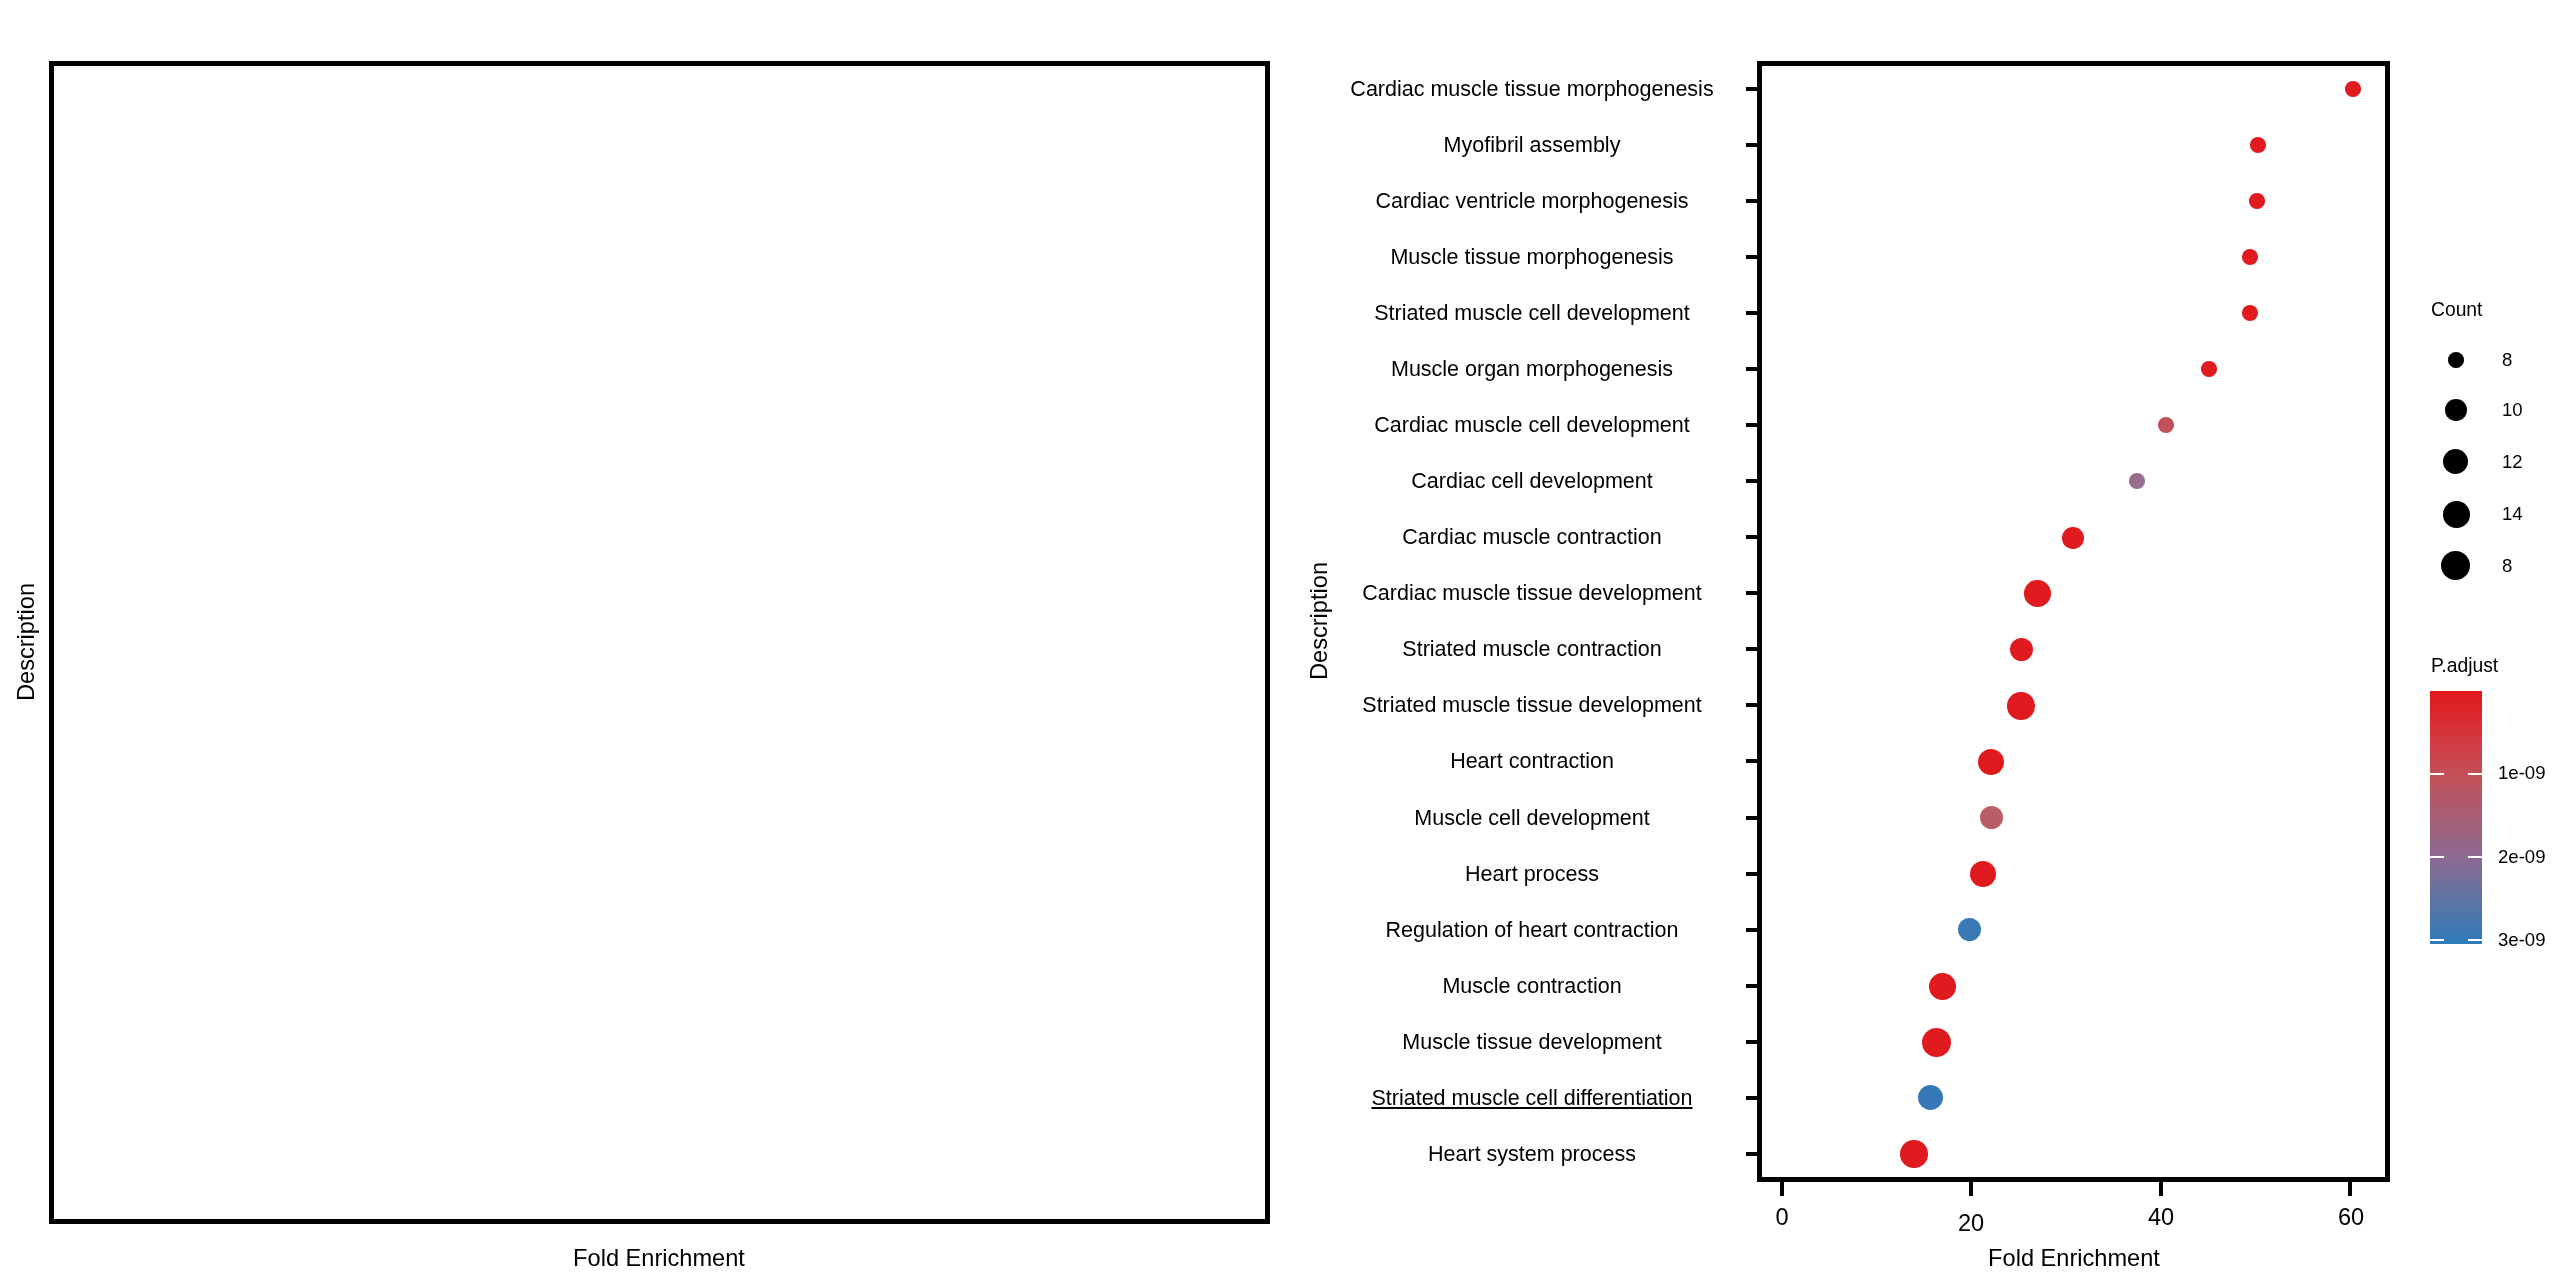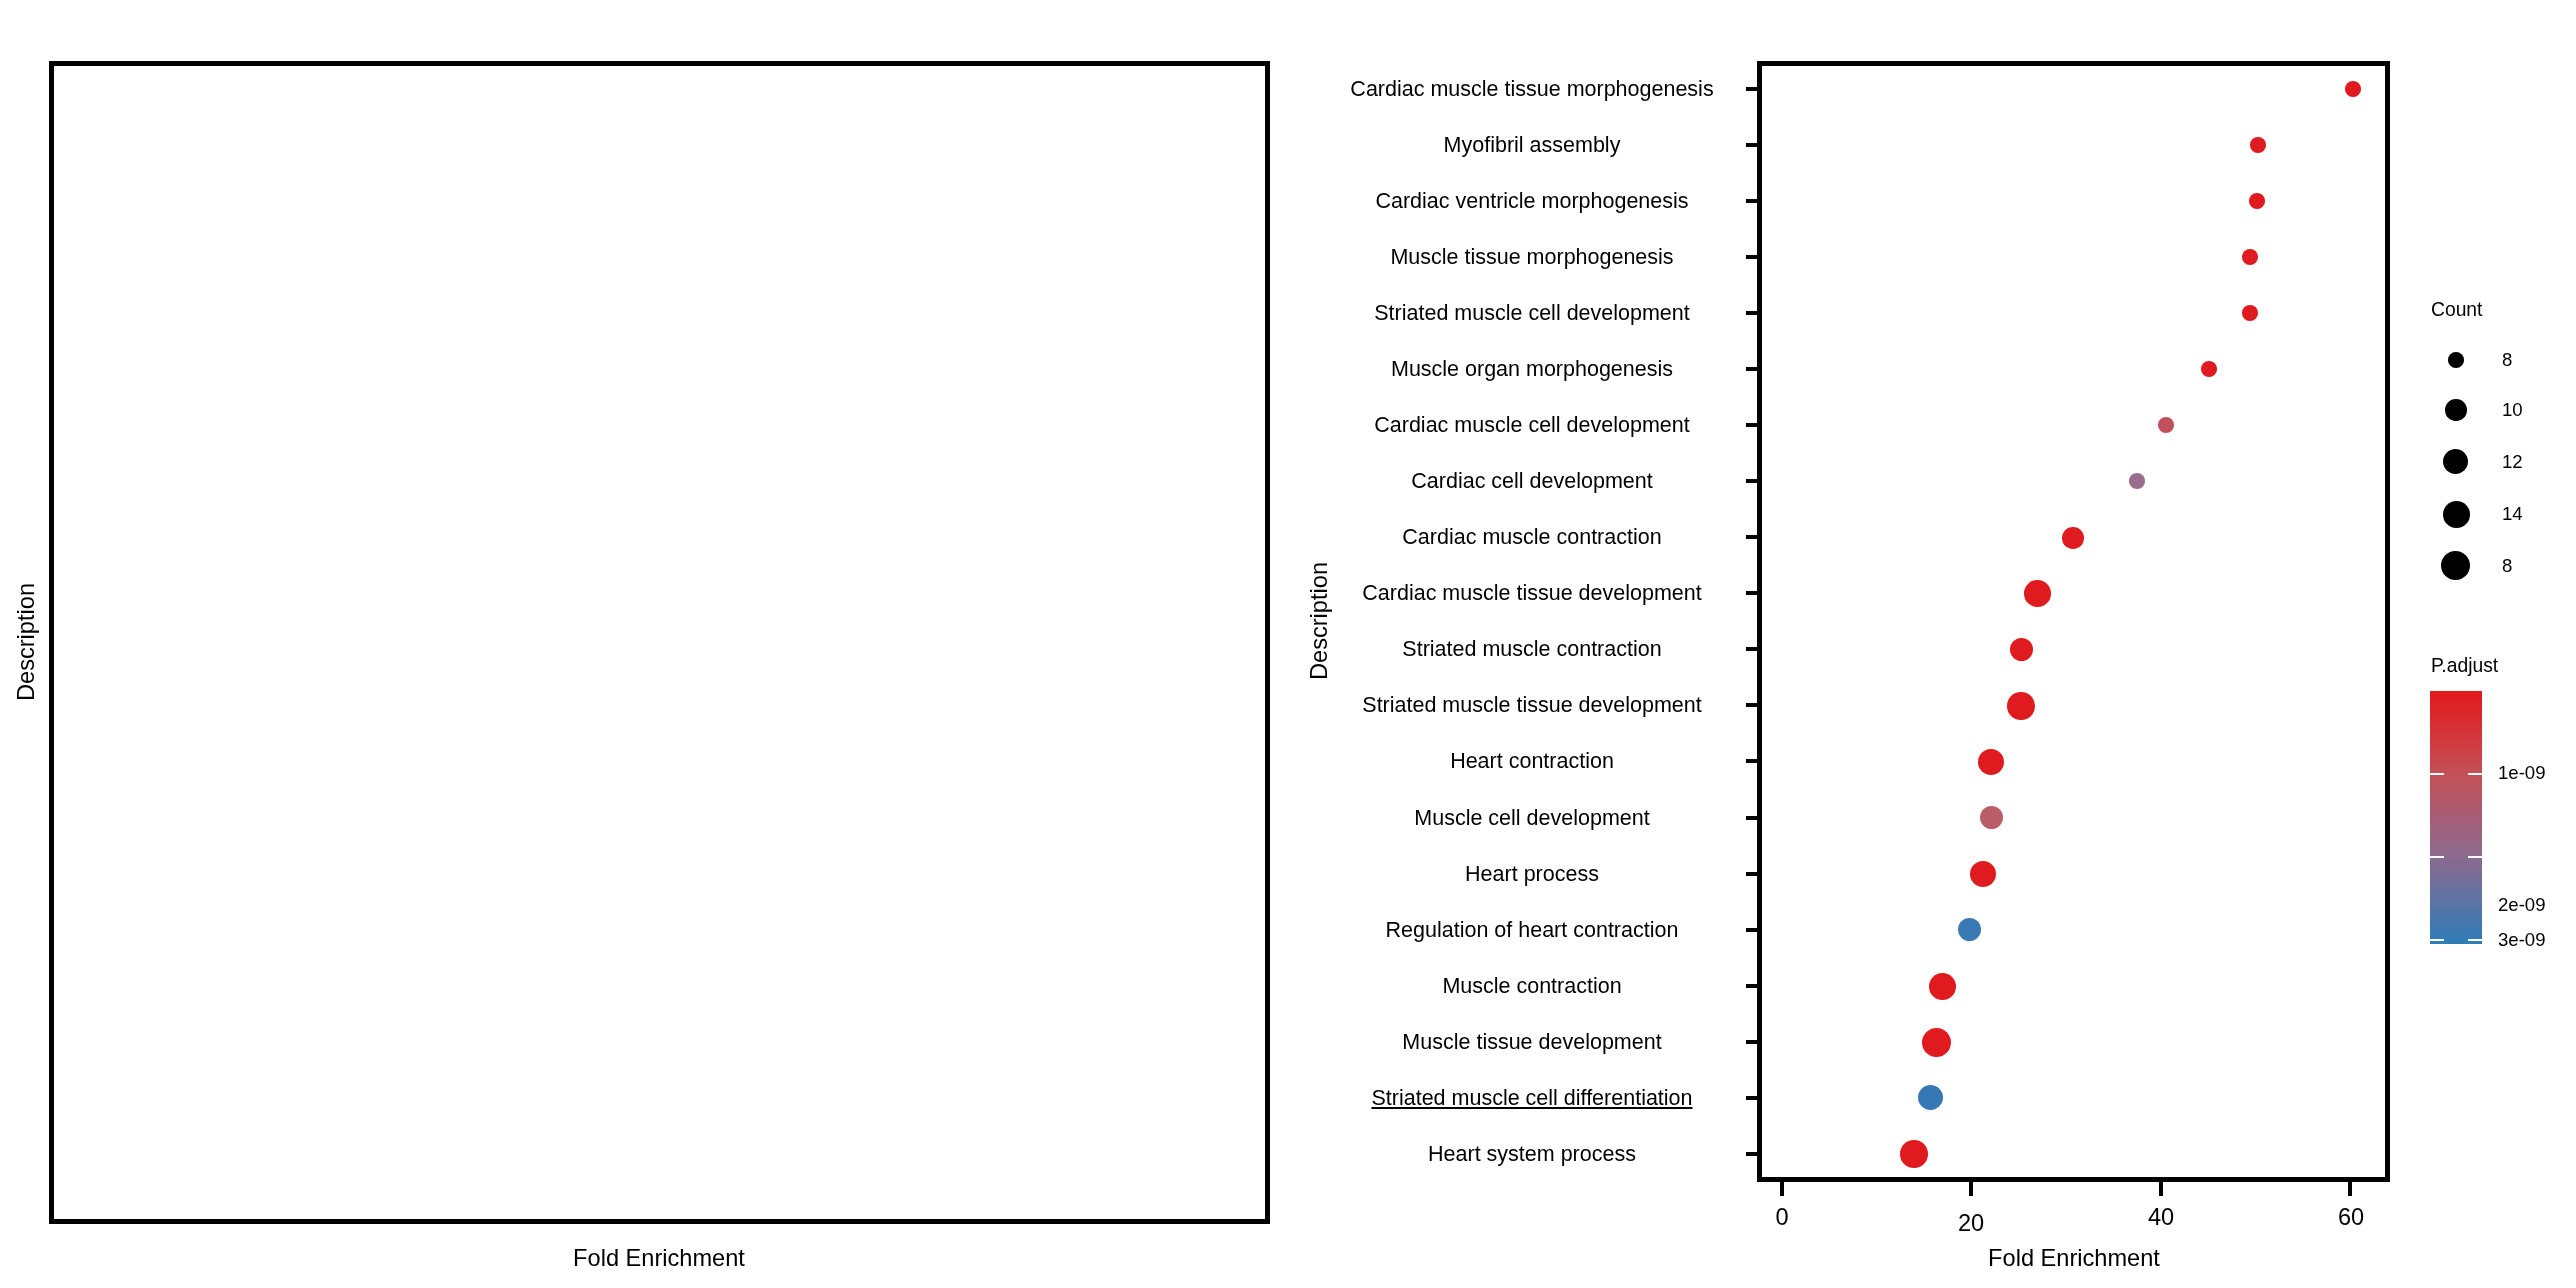--- a/index.html
+++ b/index.html
@@ -140,18 +140,18 @@
   <div id="colorbar" style="background: linear-gradient(rgb(227, 25, 28) 0%, rgb(196, 79, 86) 32.5%, rgb(140, 106, 144) 65.5%, rgb(46, 124, 184) 100%);">
       <div class="cb-dash" style="left: 0px; top: 82px;"></div>
       <div class="cb-dash" style="left: 38px; top: 82px;"></div>
       <div class="cb-dash" style="left: 0px; top: 165px;"></div>
       <div class="cb-dash" style="left: 38px; top: 165px;"></div>
       <div class="cb-dash" style="left: 0px; top: 248px;"></div>
       <div class="cb-dash" style="left: 38px; top: 248px;"></div>
     </div>
   <div id="padjust-labels">
       <div class="legend-label" style="left: 2498px; top: 762px;">1e-09</div>
-      <div class="legend-label" style="left: 2498px; top: 846px; margin-top: 48px;">2e-09</div>
+      <div class="legend-label" style="left: 2498px; top: 846px;">2e-09</div>
       <div class="legend-label" style="left: 2498px; top: 929px;">3e-09</div>
     </div>
 
 </div>
 
 
 </body></html>

